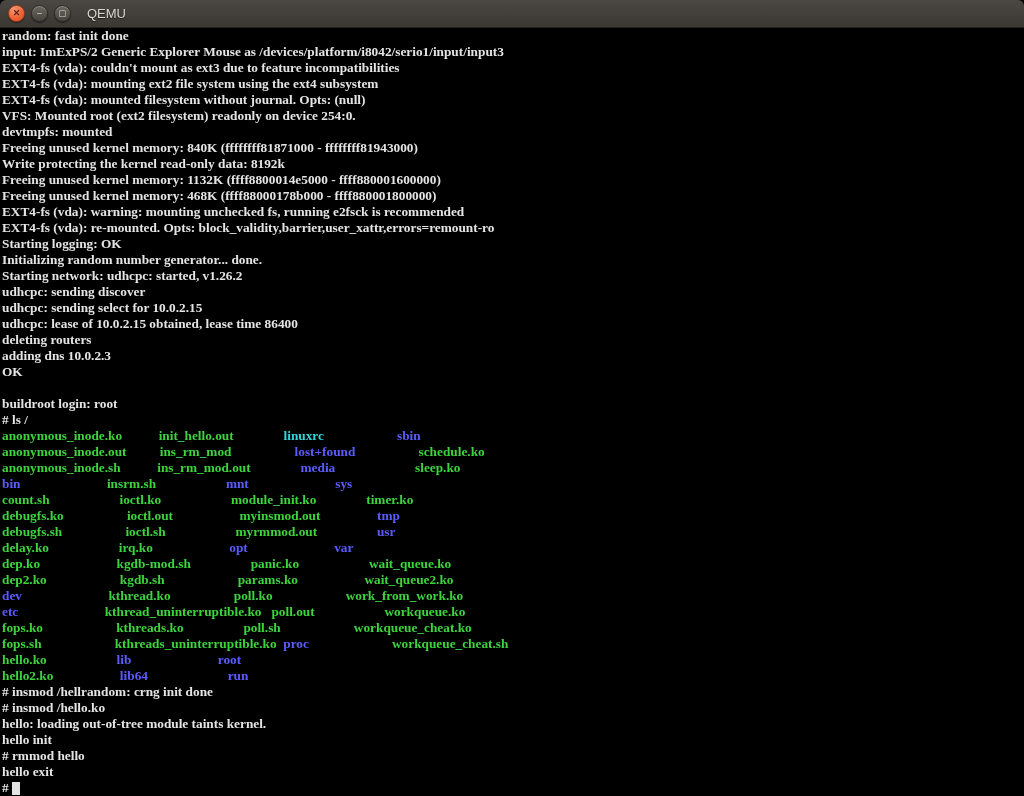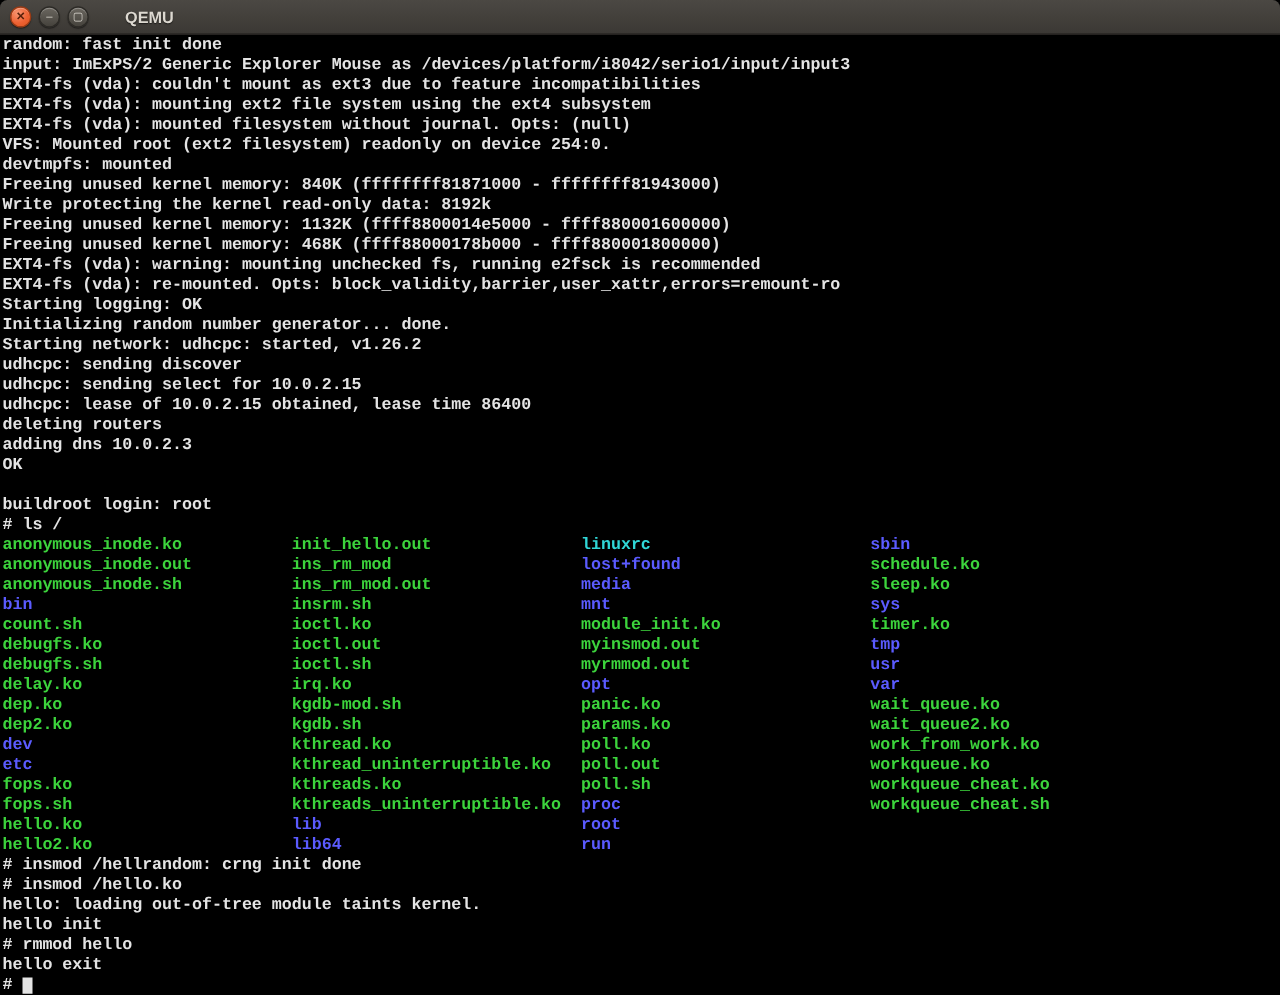--- a/index.html
+++ b/index.html
@@ -26,31 +26,31 @@
   .tb-close {
     background:radial-gradient(circle at 35% 30%, #f79673, #ee6233 55%, #d9541f);
     border:1px solid #9c3b14; color:#58200a; font-weight:bold;
   }
   .tb-plain {
     background:linear-gradient(#6b6760, #474samp340);
     background:linear-gradient(#6b6760, #45423c);
     border:1px solid #2c2a26; color:#d9d5cd;
   }
   .tb-title {
-    margin-left:23px;
-    color:#dcd8d0; font-size:13px; font-weight:bold;
+    margin-left:10px;
+    color:#dcd8d0; font-size:13px; font-weight:normal;
     text-shadow:0 1px 1px rgba(0,0,0,.6);
   }
 
   
   .terminal {
     flex:1 1 auto;
     background:#000;
     padding:0 0 0 2px;
-    font-family:Liberation Mono, monospace;
+    font-family:Liberation Serif, serif;
     font-size:13.3px;
     font-weight:bold;
     color:#e4e4e4;
     white-space:pre;
     overflow:hidden;
     cursor:text;
   }
   .line { height:16px; line-height:16px; white-space:pre; }
   .cursor {
     display:inline-block;

